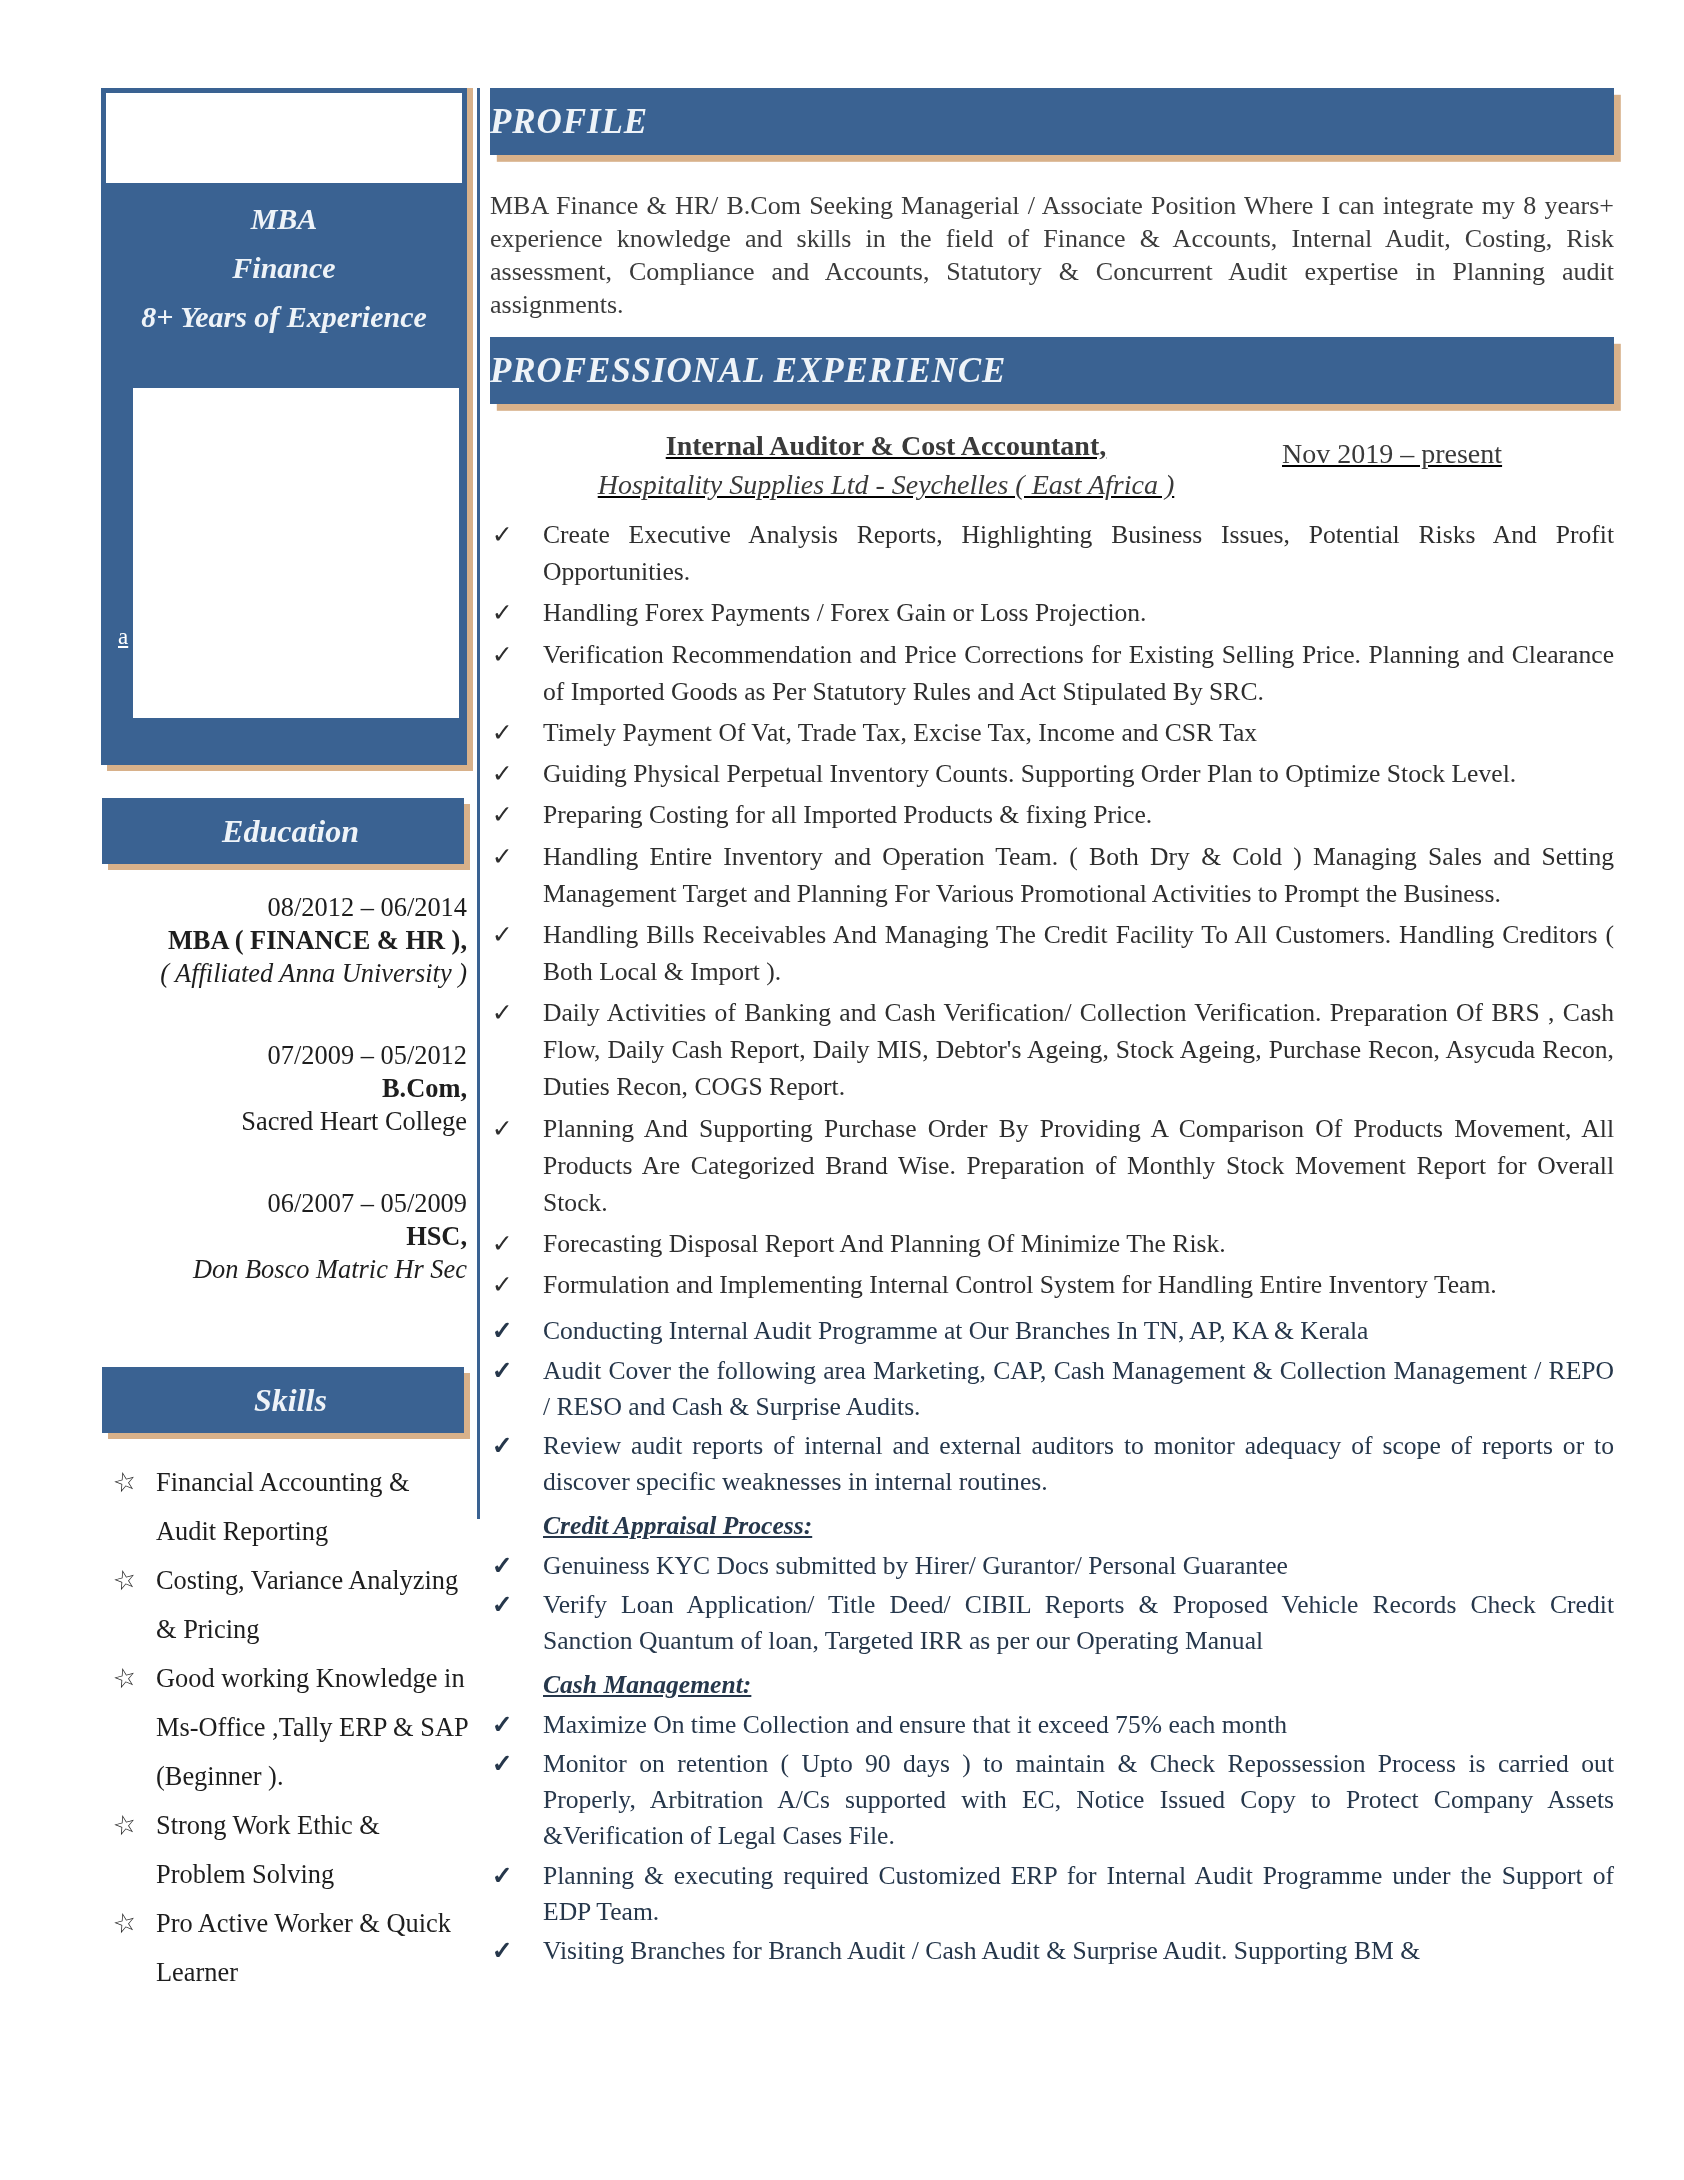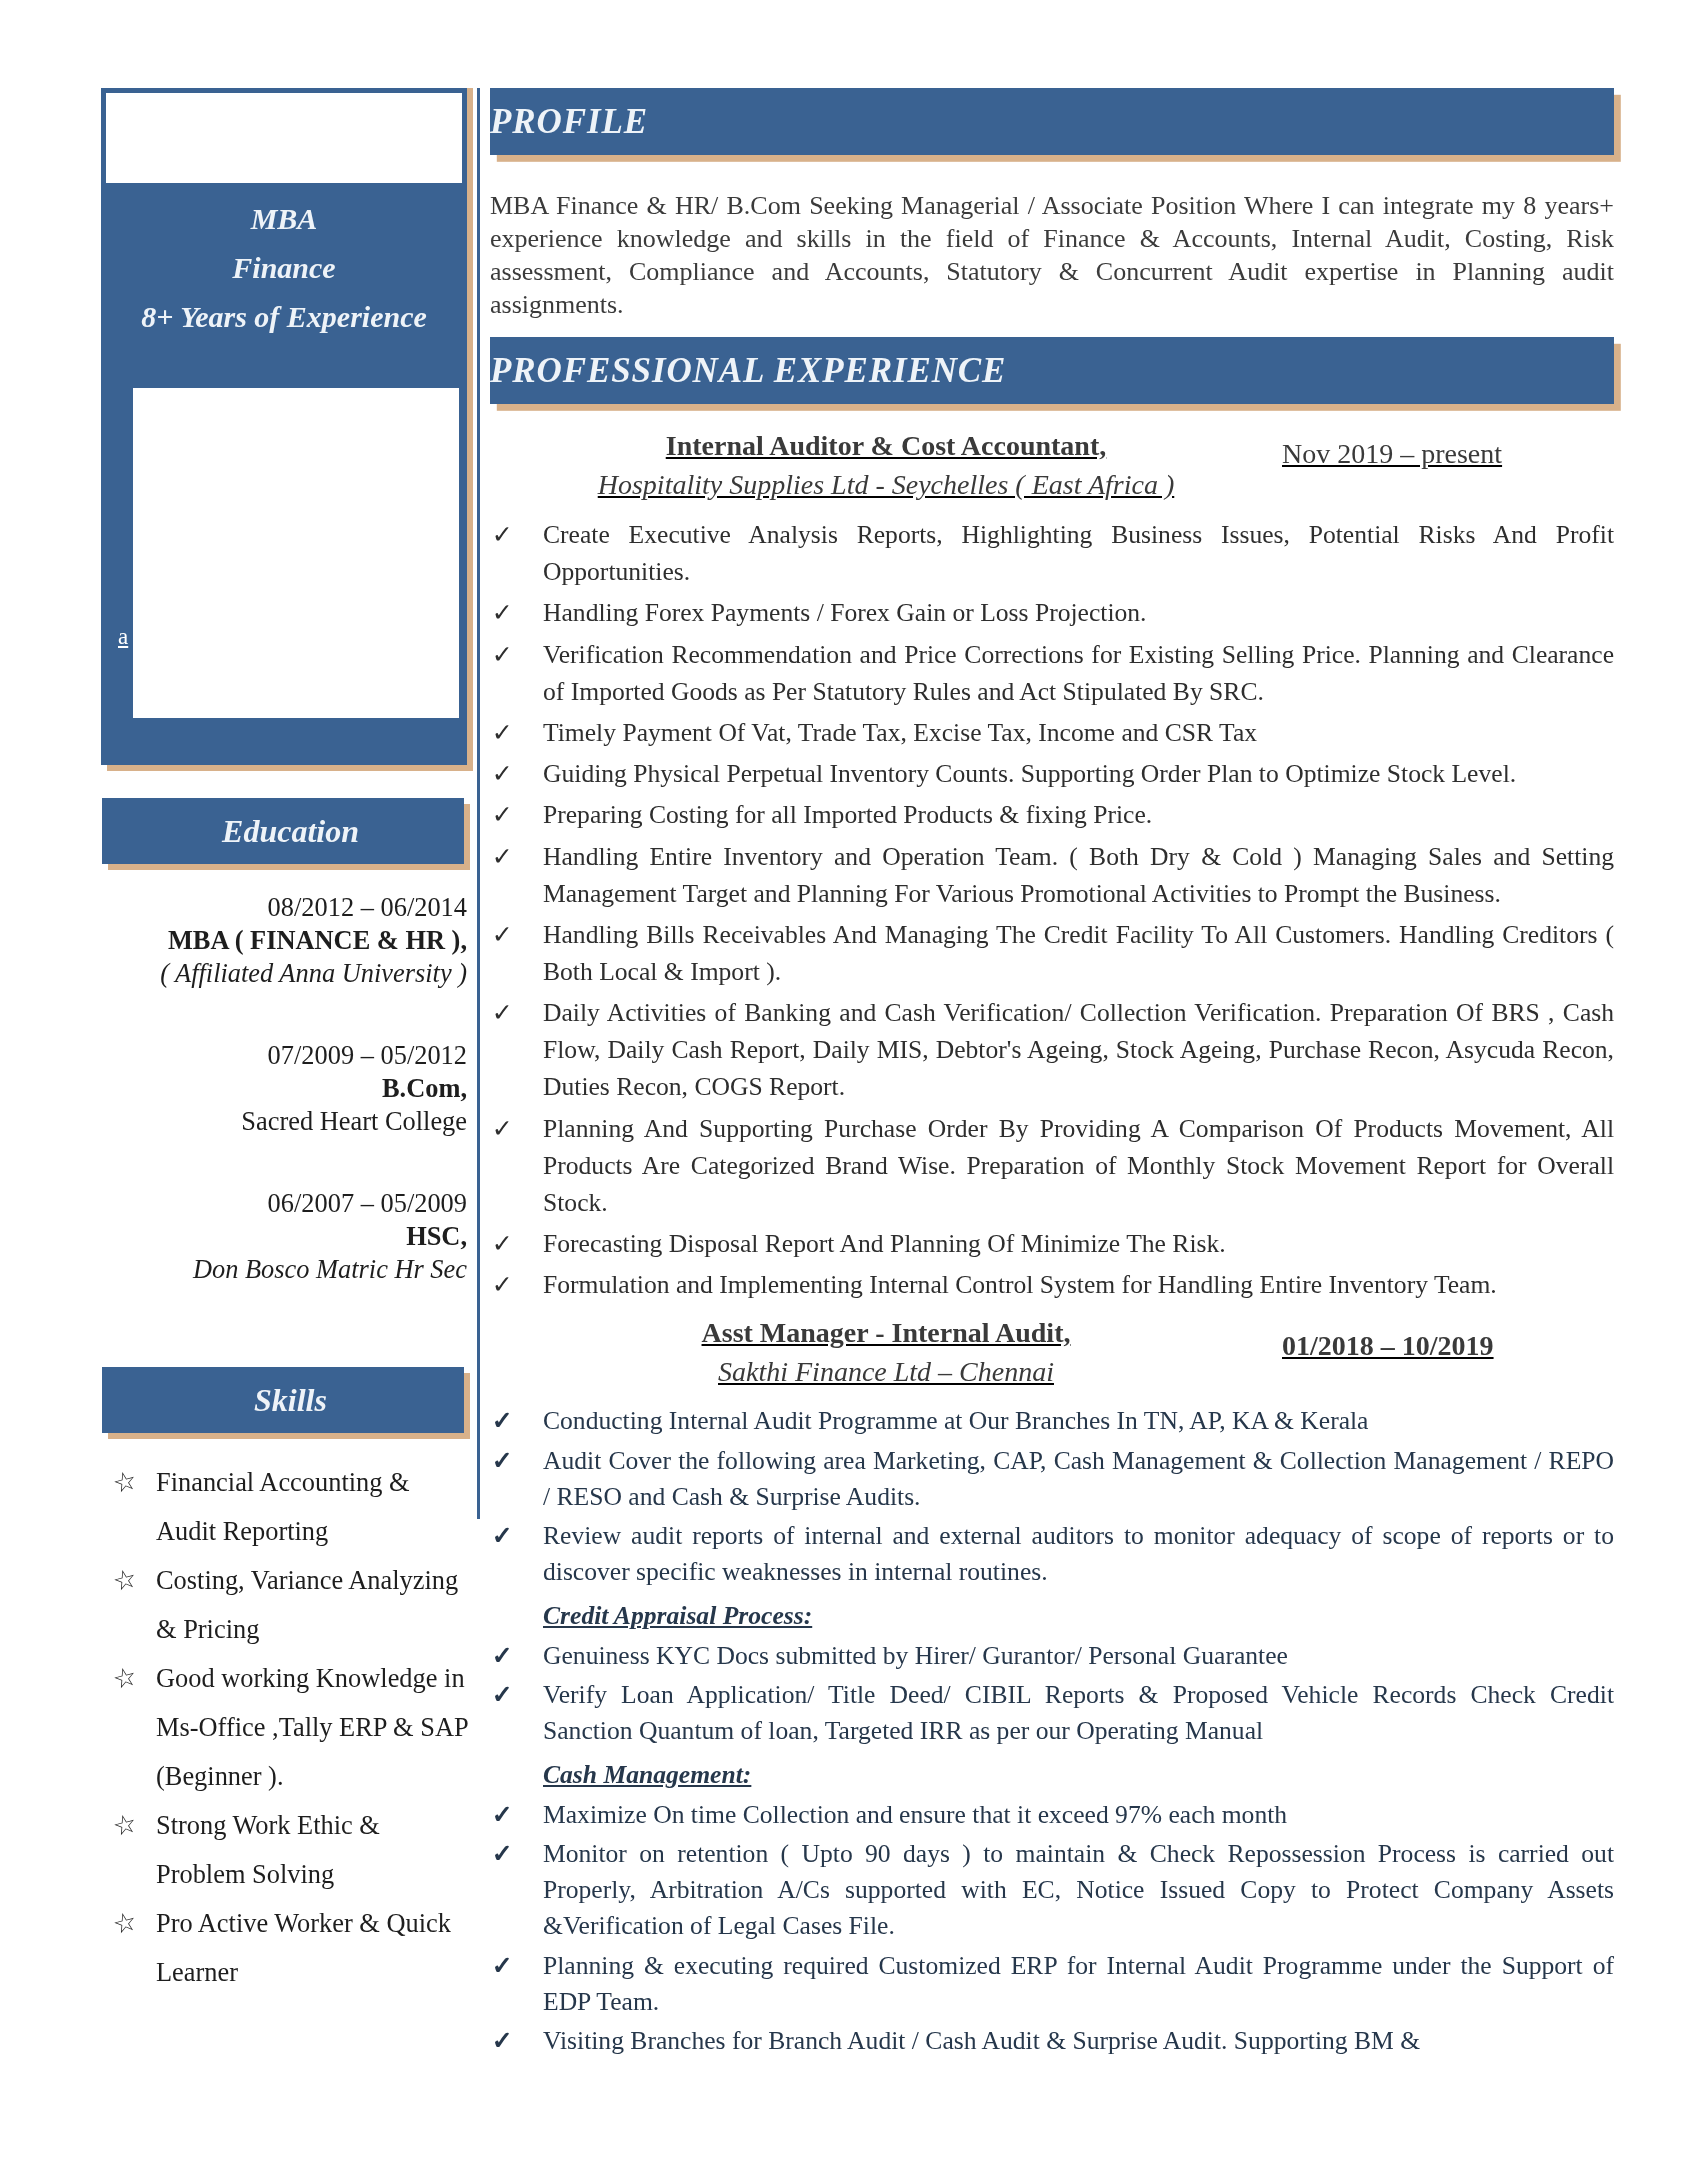--- a/index.html
+++ b/index.html
@@ -158,36 +158,29 @@
       <div class="bullet"><span class="check">✓</span><span>Guiding Physical Perpetual Inventory Counts. Supporting Order Plan to Optimize Stock Level.</span></div>
       <div class="bullet"><span class="check">✓</span><span>Preparing Costing for all Imported Products &amp; fixing Price.</span></div>
       <div class="bullet"><span class="check">✓</span><span>Handling Entire Inventory and Operation Team. ( Both Dry &amp; Cold ) Managing Sales and Setting Management Target and Planning For Various Promotional Activities to Prompt the Business.</span></div>
       <div class="bullet"><span class="check">✓</span><span>Handling Bills Receivables And Managing The Credit Facility To All Customers. Handling Creditors ( Both Local &amp; Import ).</span></div>
       <div class="bullet"><span class="check">✓</span><span>Daily Activities of Banking and Cash Verification/ Collection Verification. Preparation Of BRS , Cash Flow, Daily Cash Report, Daily MIS, Debtor's Ageing, Stock Ageing, Purchase Recon, Asycuda Recon, Duties Recon, COGS Report.</span></div>
       <div class="bullet"><span class="check">✓</span><span>Planning And Supporting Purchase Order By Providing A Comparison Of Products Movement, All Products Are Categorized Brand Wise. Preparation of Monthly Stock Movement Report for Overall Stock.</span></div>
       <div class="bullet"><span class="check">✓</span><span>Forecasting Disposal Report And Planning Of Minimize The Risk.</span></div>
       <div class="bullet"><span class="check">✓</span><span>Formulation and Implementing Internal Control System for Handling Entire Inventory Team.</span></div>
     </div>
 
-  <div class="job-header">
-    <div class="jh-left">
-      <div class="jh-role">Asst Manager - Internal Audit,</div>
-      <div class="jh-company">Sakthi Finance Ltd – Chennai</div>
-    </div>
-    <div class="jh-date bold">01/2018 – 10/2019</div>
-  </div>
 
   <div class="job-items navy">
       <div class="bullet"><span class="check">✓</span><span>Conducting Internal Audit Programme at Our Branches In TN, AP, KA &amp; Kerala</span></div>
       <div class="bullet"><span class="check">✓</span><span>Audit Cover the following area Marketing, CAP, Cash Management &amp; Collection Management / REPO / RESO and Cash &amp; Surprise Audits.</span></div>
       <div class="bullet"><span class="check">✓</span><span>Review audit reports of internal and external auditors to monitor adequacy of scope of reports or to discover specific weaknesses in internal routines.</span></div>
       <div class="subhead">Credit Appraisal Process:</div>
       <div class="bullet"><span class="check">✓</span><span>Genuiness KYC Docs submitted by Hirer/ Gurantor/ Personal Guarantee</span></div>
       <div class="bullet"><span class="check">✓</span><span>Verify Loan Application/ Title Deed/ CIBIL Reports &amp; Proposed Vehicle Records Check Credit Sanction Quantum of loan, Targeted IRR as per our Operating Manual</span></div>
       <div class="subhead">Cash Management:</div>
-      <div class="bullet"><span class="check">✓</span><span>Maximize On time Collection and ensure that it exceed 97% each month</span></div>
+      <div class="bullet"><span class="check">✓</span><span>Maximize On time Collection and ensure that it exceed 75% each month</span></div>
       <div class="bullet"><span class="check">✓</span><span>Monitor on retention ( Upto 90 days ) to maintain &amp; Check Repossession Process is carried out Properly, Arbitration A/Cs supported with EC, Notice Issued Copy to Protect Company Assets &amp;Verification of Legal Cases File.</span></div>
       <div class="bullet"><span class="check">✓</span><span>Planning &amp; executing required Customized ERP for Internal Audit Programme under the Support of EDP Team.</span></div>
       <div class="bullet"><span class="check">✓</span><span>Visiting Branches for Branch Audit / Cash Audit &amp; Surprise Audit. Supporting BM &amp;</span></div>
     </div>
 
 </div>
 
 
 </body></html>

